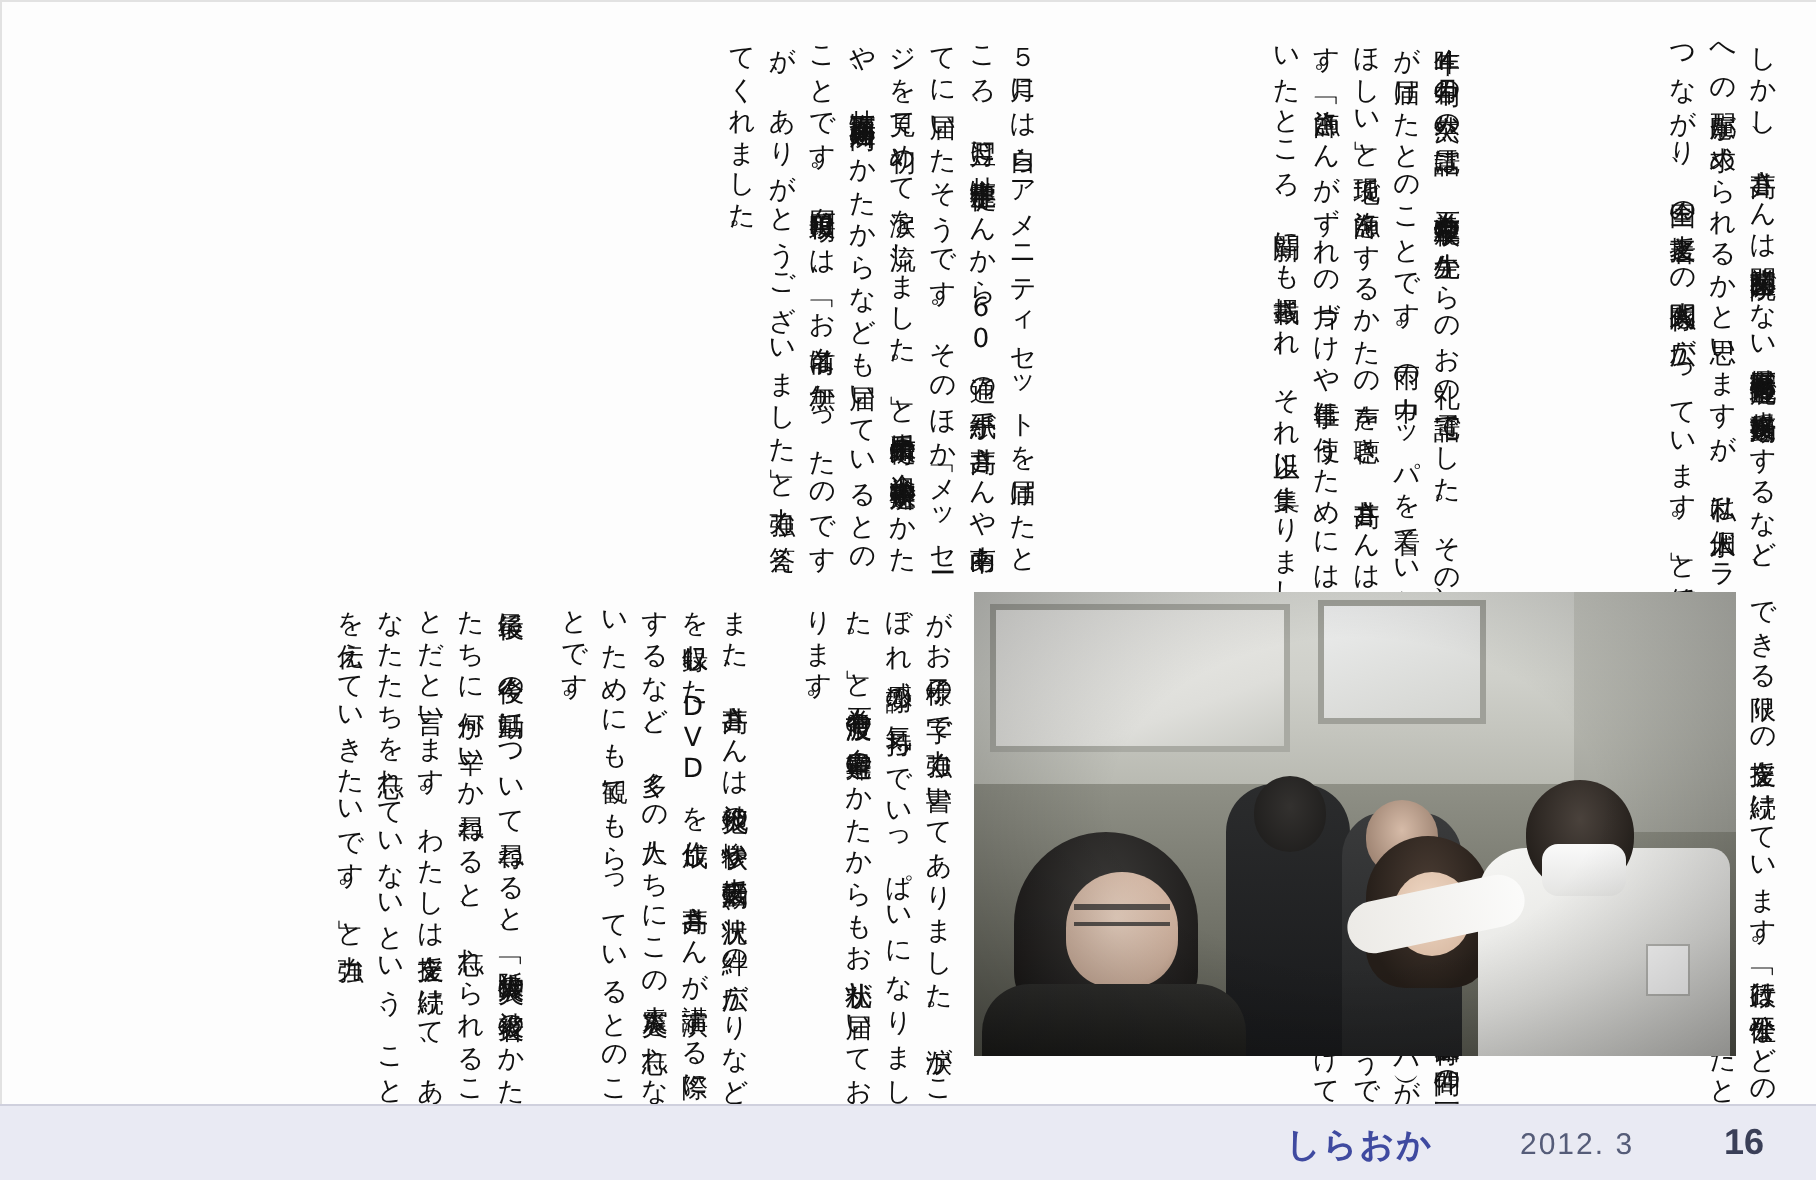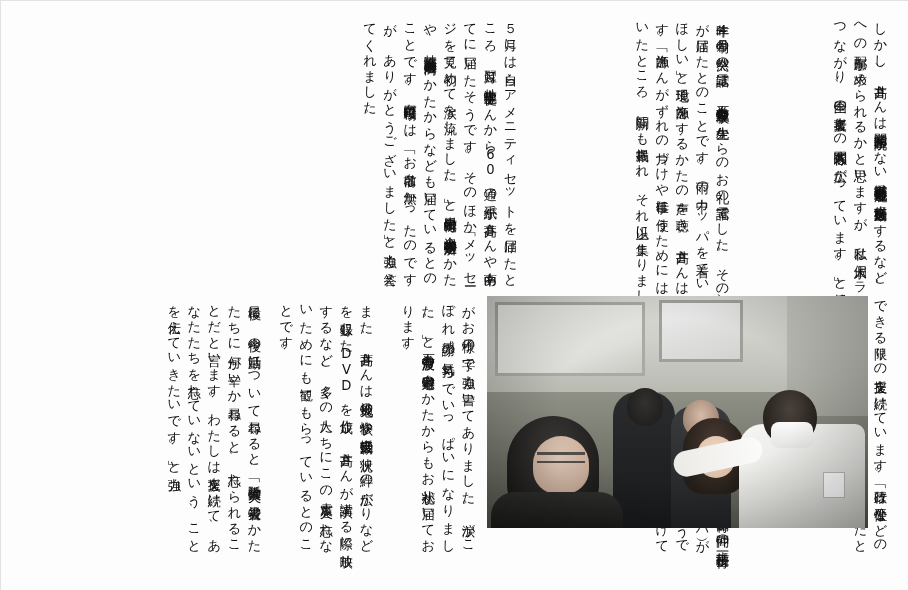--- a/index.html
+++ b/index.html
@@ -277,14 +277,19 @@
       <div class="ph-l ph-arm"></div>
       <div class="ph-l ph-badge"></div>
       <div class="ph-l ph-patient-hair"></div>
       <div class="ph-l ph-patient-face"></div>
       <div class="ph-l ph-patient-glasses"></div>
       <div class="ph-l ph-patient-body"></div>
       <div class="ph-l ph-vignette"></div>
     </div>
   </div>
 
+  <div id="footer">
+    <div id="footer-logo">しらおか</div>
+    <div id="footer-date">2012. 3</div>
+    <div id="footer-page">16</div>
+  </div>
 
 </div>
 
 </body></html>

